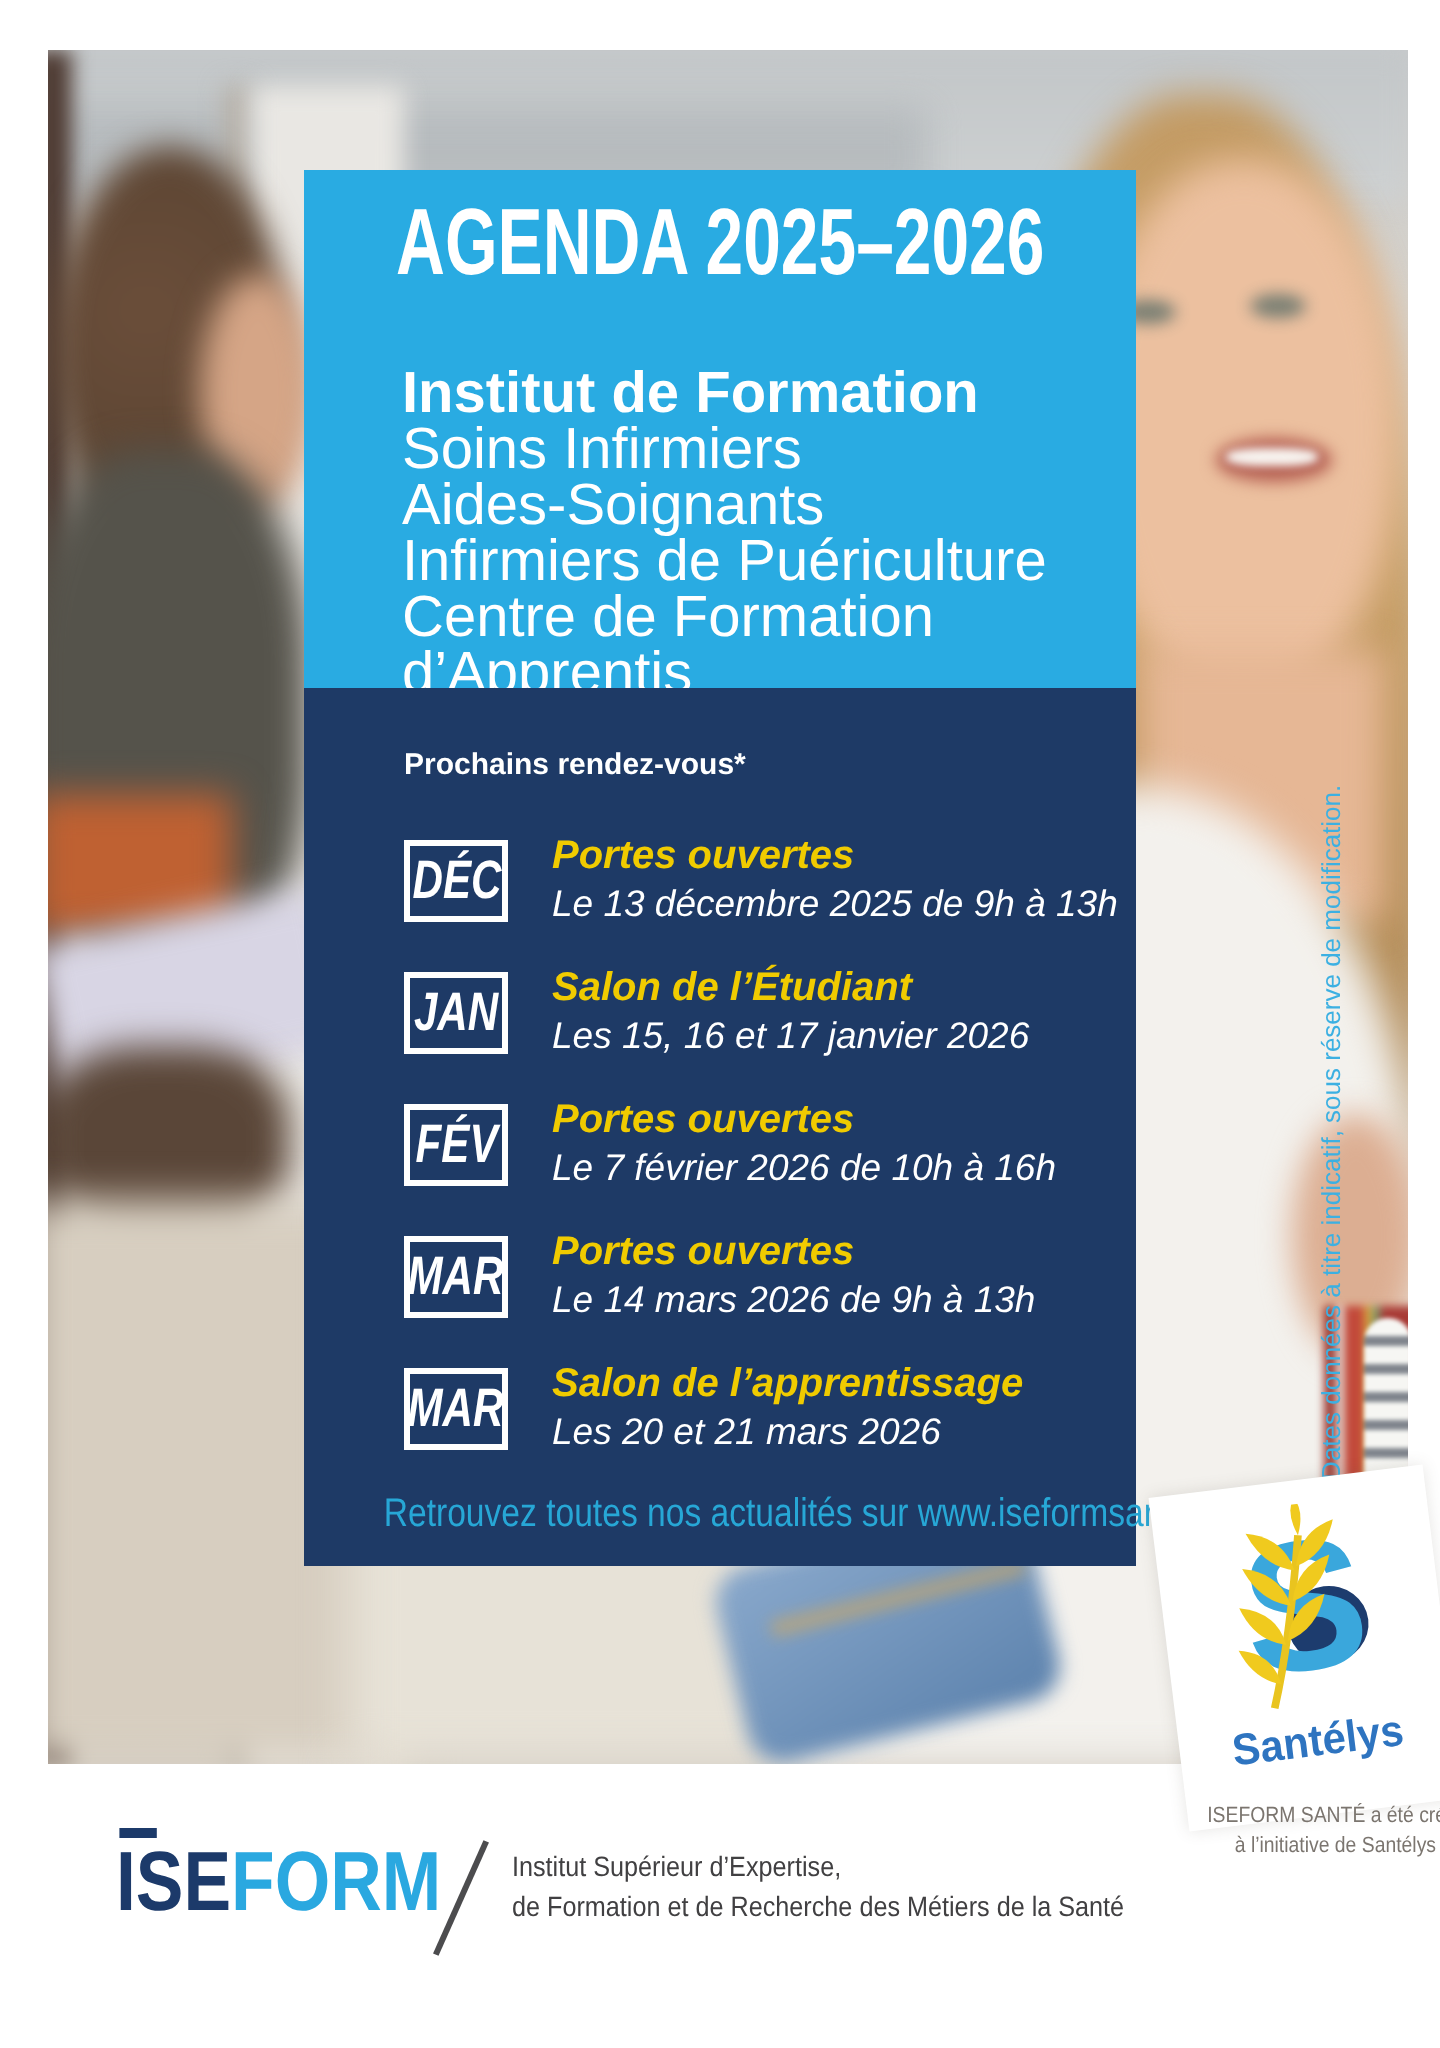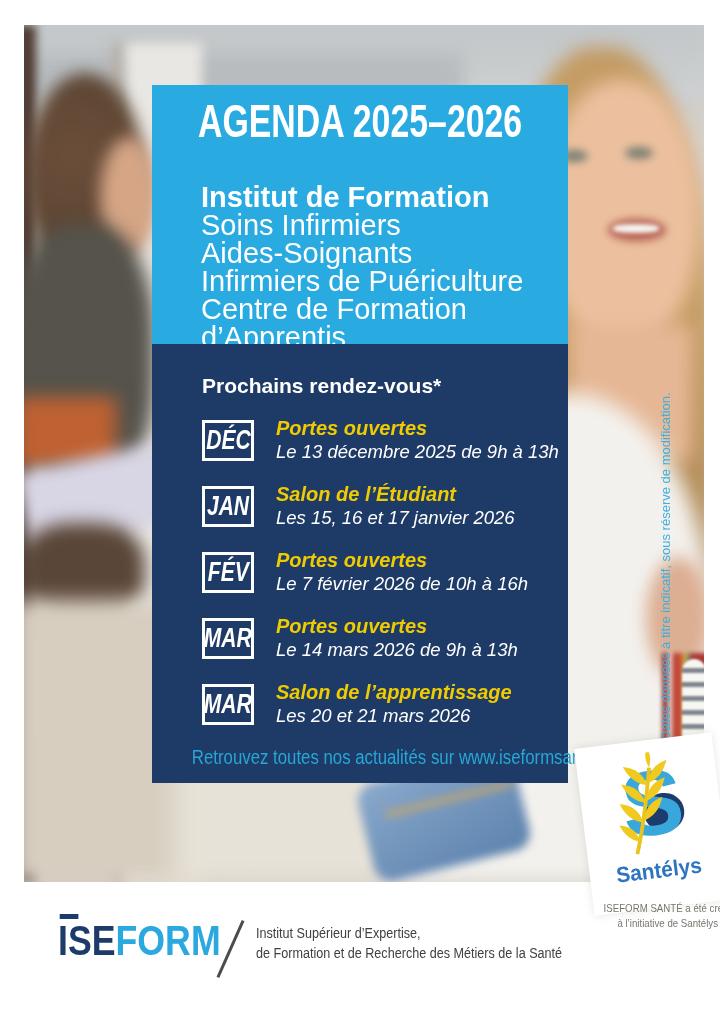--- a/index.html
+++ b/index.html
@@ -22,21 +22,21 @@
   .box-light{position:absolute;left:152px;top:85px;width:416px;height:259px;background:var(--light-blue);z-index:5;}
   .box-dark{position:absolute;left:152px;top:344px;width:416px;height:439px;background:var(--dark-navy);z-index:5;}
 
   .cond{display:inline-block;white-space:nowrap;}
   .poster-title{position:absolute;left:46px;top:14px;color:#fff;font-size:47px;font-weight:bold;line-height:44px;letter-spacing:0;}
   .poster-title .cond{transform:scaleX(.72);transform-origin:0 50%;}
 
   .institute{position:absolute;left:49px;top:98px;color:#fff;font-size:29px;line-height:28px;}
   .institute .head{font-weight:bold;}
 
-  .agenda-head{position:absolute;left:50px;top:30px;color:#fff;font-size:21px;font-weight:bold;text-align:center;}
+  .agenda-head{position:absolute;left:50px;top:30px;color:#fff;font-size:15px;font-weight:bold;text-align:center;}
   .rows{position:absolute;left:50px;top:76px;display:flex;flex-direction:column;gap:25px;font-style:italic;}
   .event-row{display:flex;align-items:flex-start;height:41px;}
   .month-badge{width:52px;height:41px;border:3px solid #fff;display:flex;align-items:center;justify-content:center;flex:0 0 52px;}
   .month-badge .cond{color:#fff;font-size:27px;font-weight:bold;transform:scaleX(.78);transform-origin:50% 50%;}
   .event-text{margin-left:22px;margin-top:-3px;}
   .event-title{color:var(--yellow);font-size:20px;font-weight:bold;line-height:23px;}
   .event-detail{color:#fff;font-size:18.5px;line-height:22px;margin-top:1px;}
   .news-line{position:absolute;left:0;top:402px;width:100%;text-align:center;color:var(--link-cyan);font-size:20px;}
   .news-line .cond{transform:scaleX(.84);transform-origin:50% 50%;}
 

